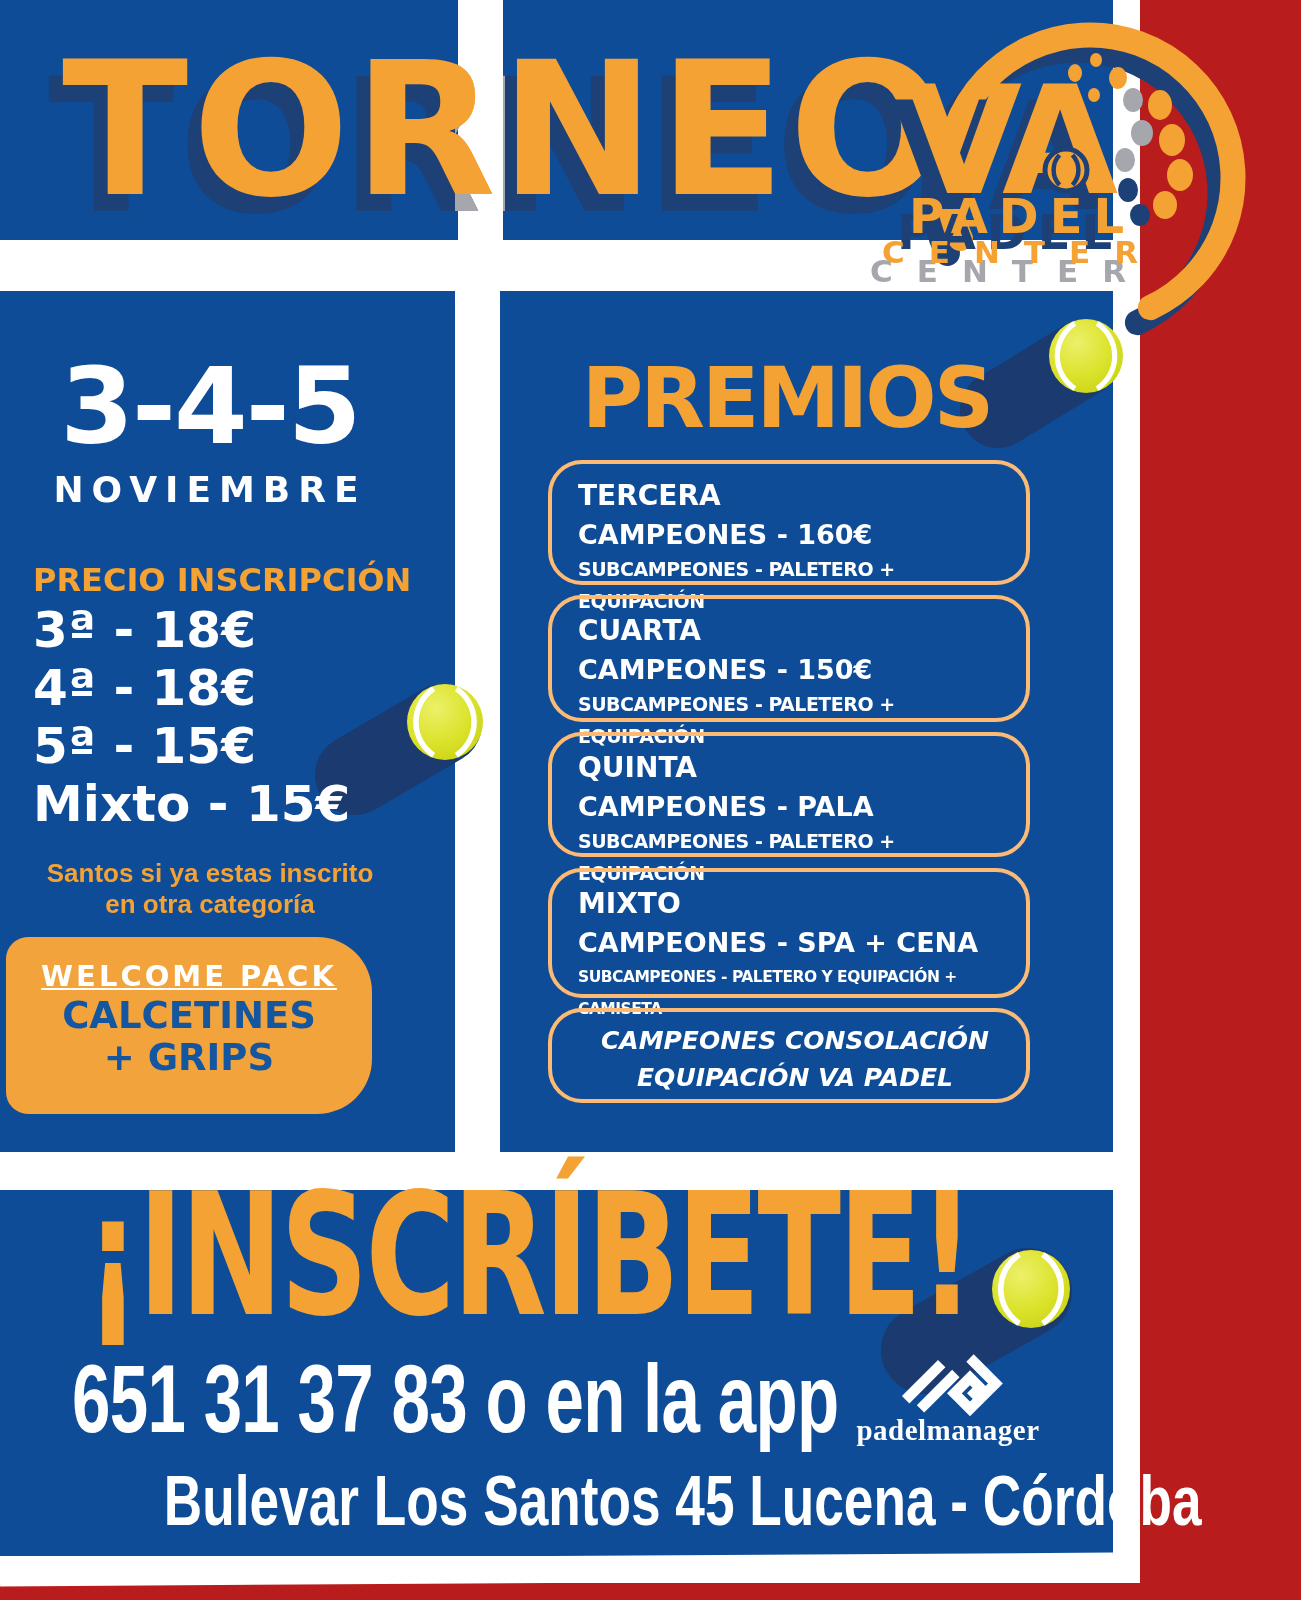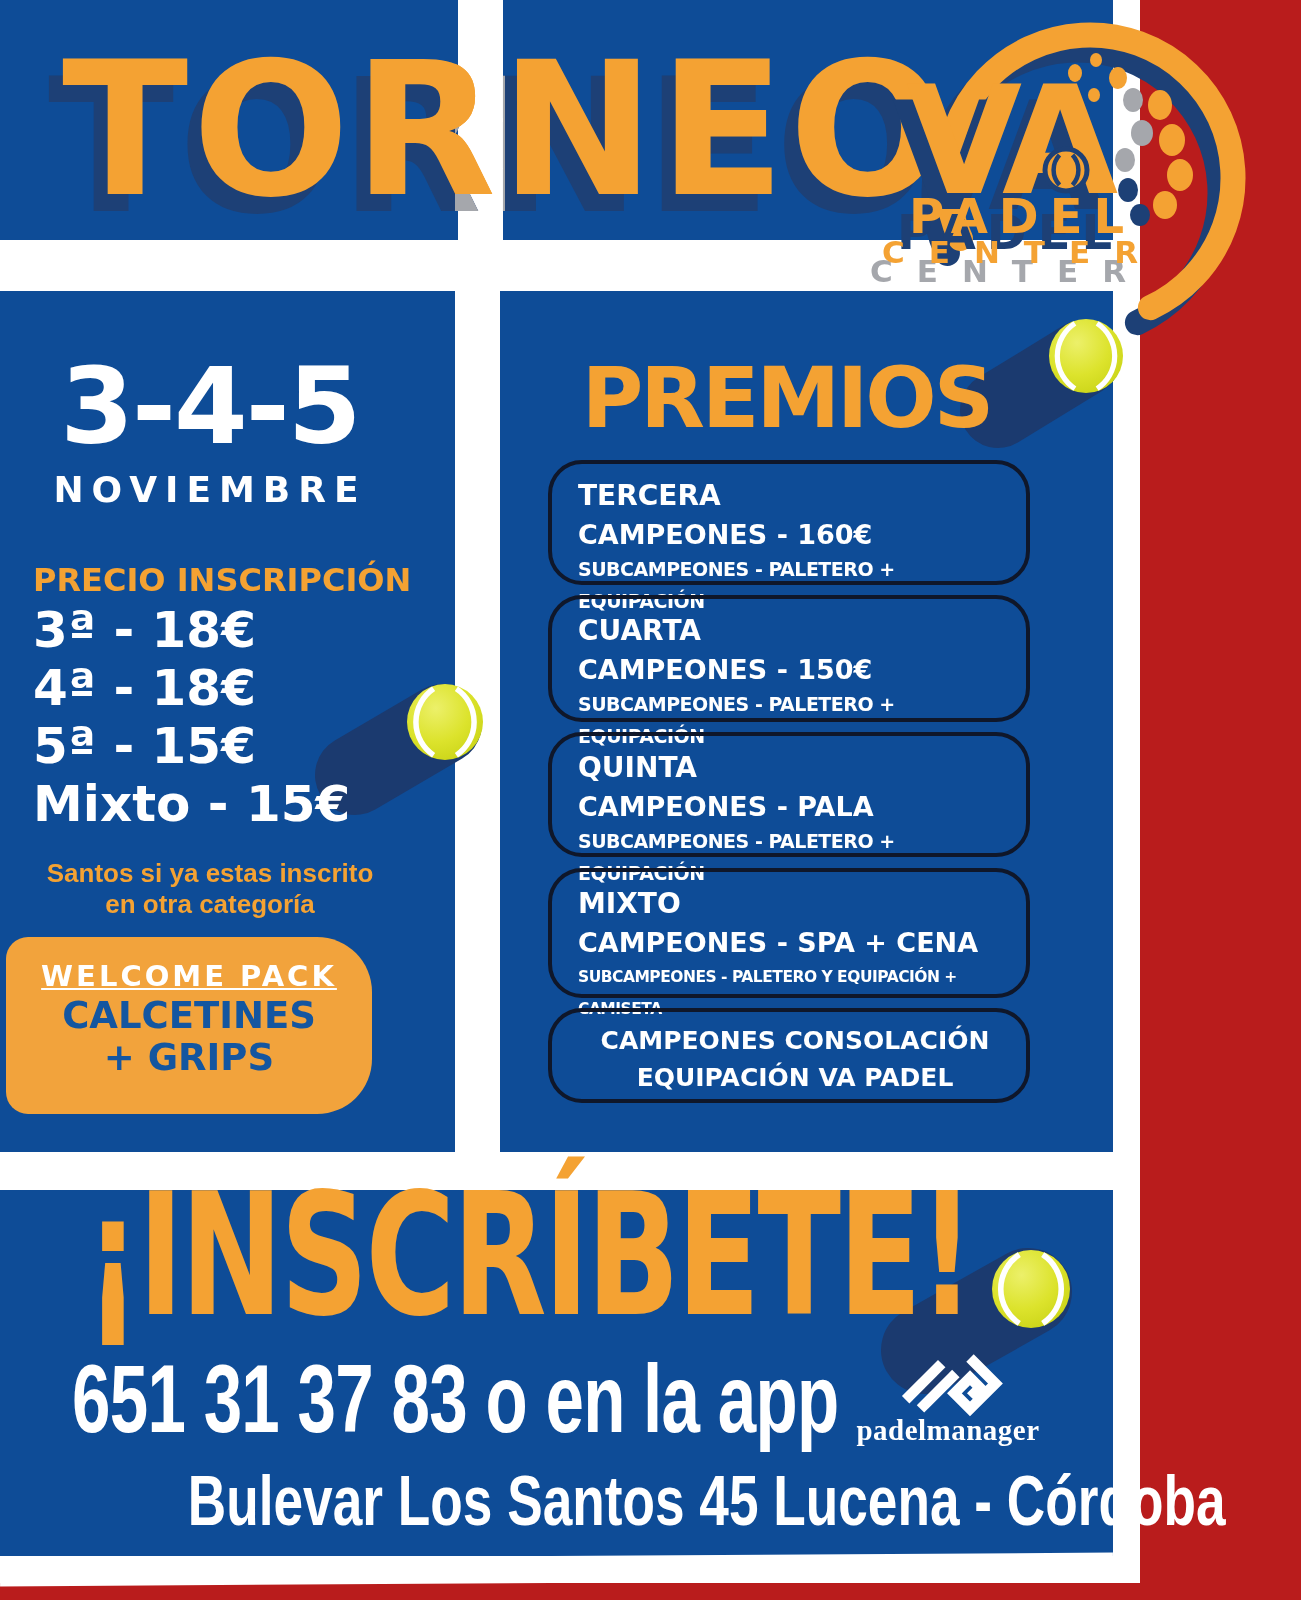--- a/index.html
+++ b/index.html
@@ -58,50 +58,50 @@
   }
   .welcome-title { color:#FFFFFF; font-size:29px; font-weight:bold; letter-spacing:3px; line-height:38px;text-decoration:underline; }
   .welcome-line  { color:#1456A0; font-size:37px; font-weight:bold; line-height:42px; }
 
   
   .premios-title {
     left:500px; top:356px; width:573px; text-align:center; color:#F4A233;
     font-size:84px; font-weight:bold; letter-spacing:-3px; line-height:1;
   }
   .prize-box {
-    left:548px; width:482px; border:4px solid #0f172a; border-radius:34px;
+    left:548px; width:482px; border:4px solid #fdba74; border-radius:34px;
     color:#FFFFFF; padding:12px 8px 0 26px;
   }
   .prize-cat   { font-size:28px; font-weight:bold; line-height:40px; }
   .prize-champ { font-size:27px; font-weight:bold; line-height:37px; }
   .prize-sub   { font-size:19px; font-weight:bold; line-height:32px; letter-spacing:-0.5px; }
   .prize-sub.small { font-size:15.5px; }
   .box-1 { top:460px; height:125px; }
   .box-2 { top:595px; height:127px; }
   .box-3 { top:732px; height:125px; }
   .box-4 { top:868px; height:130px; }
-  .box-5 { top:1008px; height:95px; text-align:center; padding:10px 6px 0 18px; }
+  .box-5 { top:1008px; height:95px; text-align:center; padding:10px 6px 0 18px;font-style:italic; }
   .box-5 .consol { font-size:25px; font-weight:bold; line-height:37px; }
 
   
   .cta {
     left:85px; top:1170px; color:#F4A233; font-size:170px; font-weight:bold;
     line-height:1; white-space:nowrap; transform:scaleX(0.72); transform-origin:left top;
     letter-spacing:-4px;
   }
   .phone {
     left:72px; top:1351px; color:#FFFFFF; font-size:96px; font-weight:bold;
     line-height:1; white-space:nowrap; transform:scaleX(0.72); transform-origin:left top;
     font-family:"Liberation Sans",sans-serif; letter-spacing:-1px;
   }
   .pm-label {
     left:848px; top:1414px; width:200px; text-align:center; color:#FFFFFF;
     font-family:Liberation Serif, serif; font-size:29px; font-weight:bold; letter-spacing:0.5px;
   }
-  .address-wrap { left:8px; top:1466px; width:1113px; text-align:center;padding-left:16px; }
+  .address-wrap { left:0; top:1466px; width:1113px; text-align:center; }
   .address {
     display:inline-block; color:#FFFFFF; font-size:70px; font-weight:bold; line-height:1;
     white-space:nowrap; transform:scaleX(0.76); transform-origin:center top;
     font-family:"Liberation Sans",sans-serif;
   }
   .bottom-line { left:0; top:1556px; width:1113px; height:27px; background:#FFFFFF; transform:rotate(-0.35deg); }
 
   .overlay-svg { left:0; top:0; width:1301px; height:1600px; pointer-events:none; }
 </style>
 </head>

